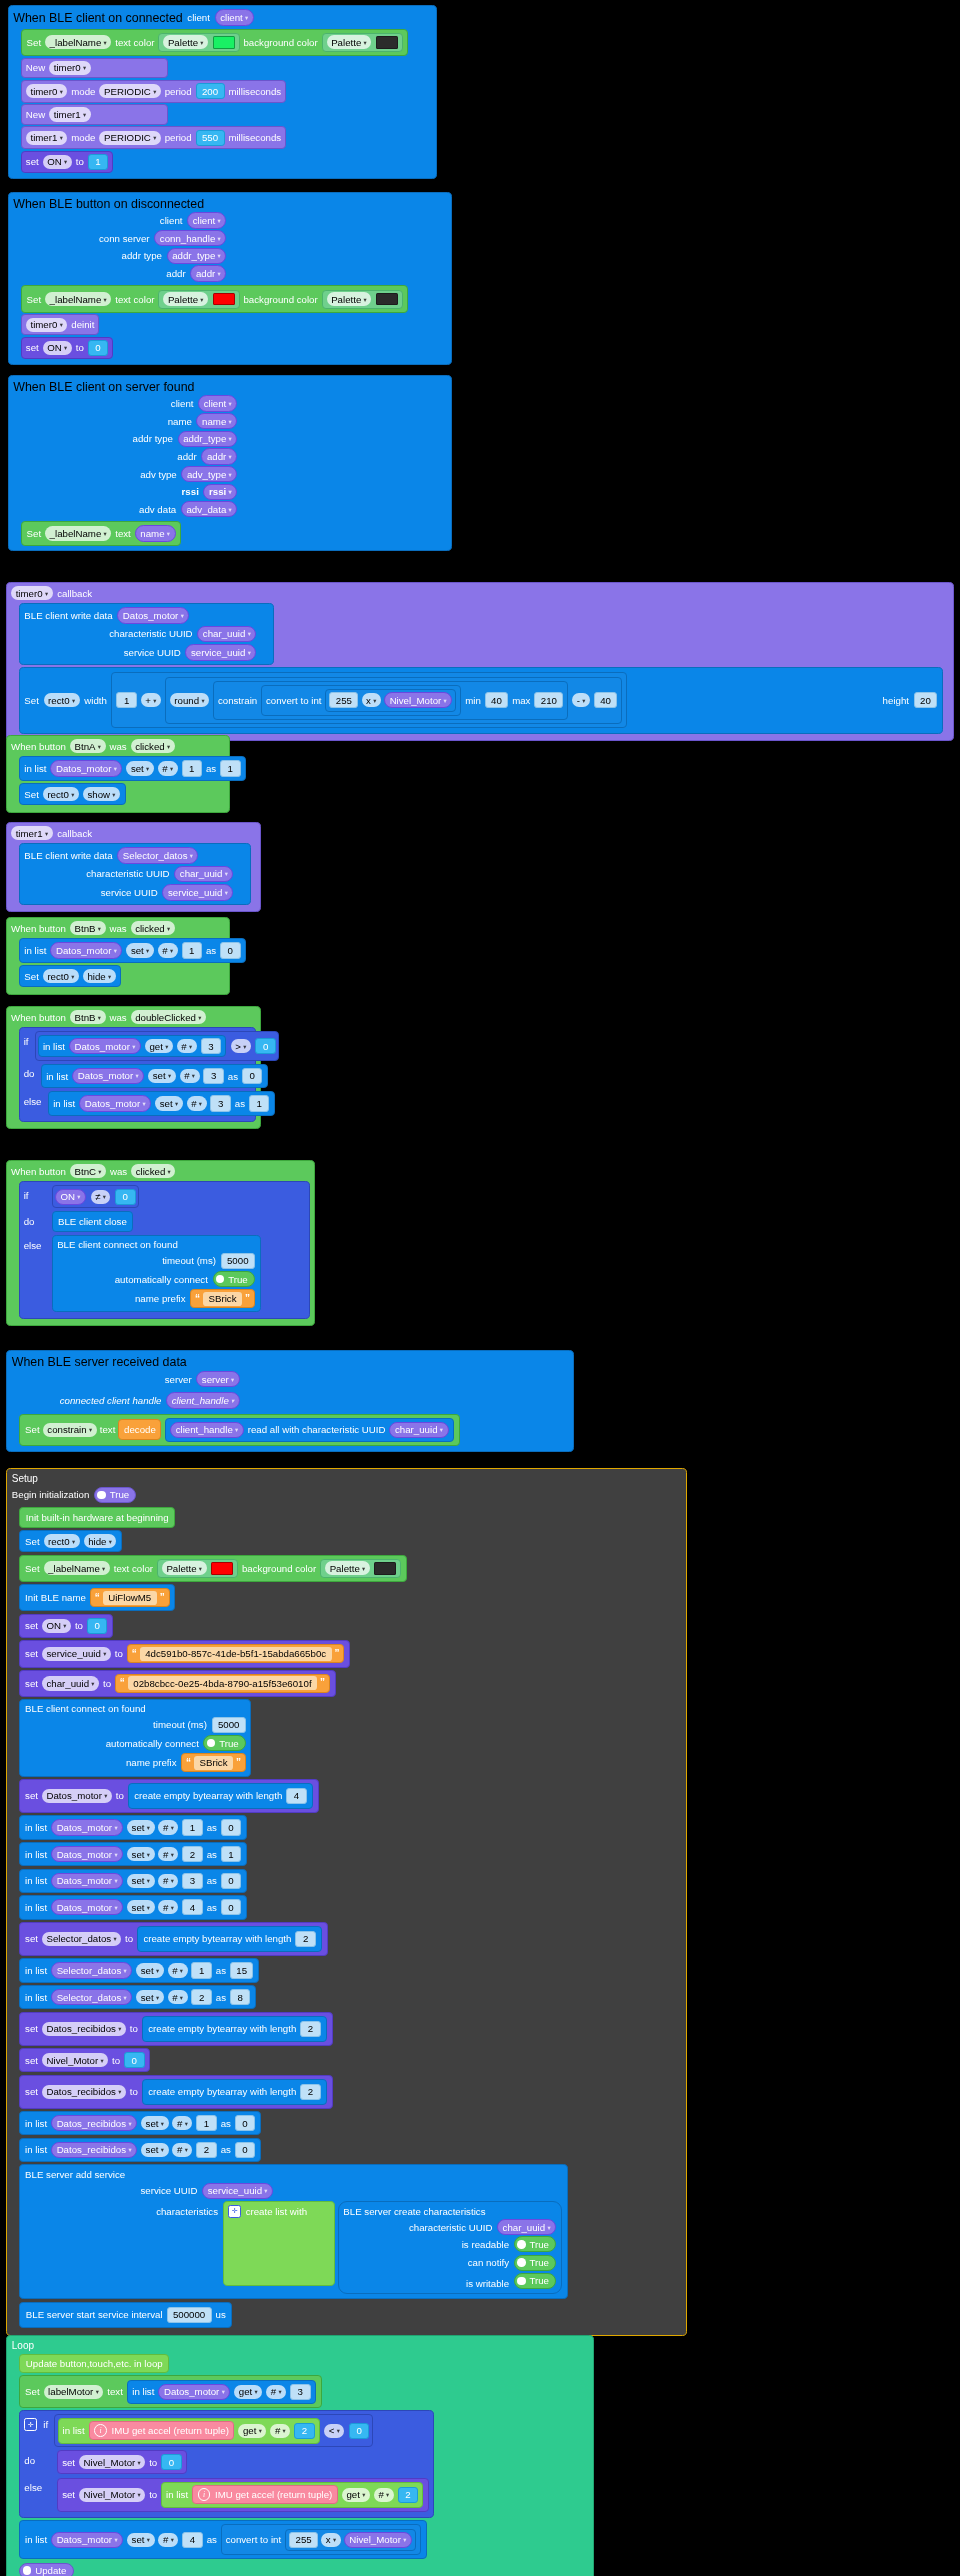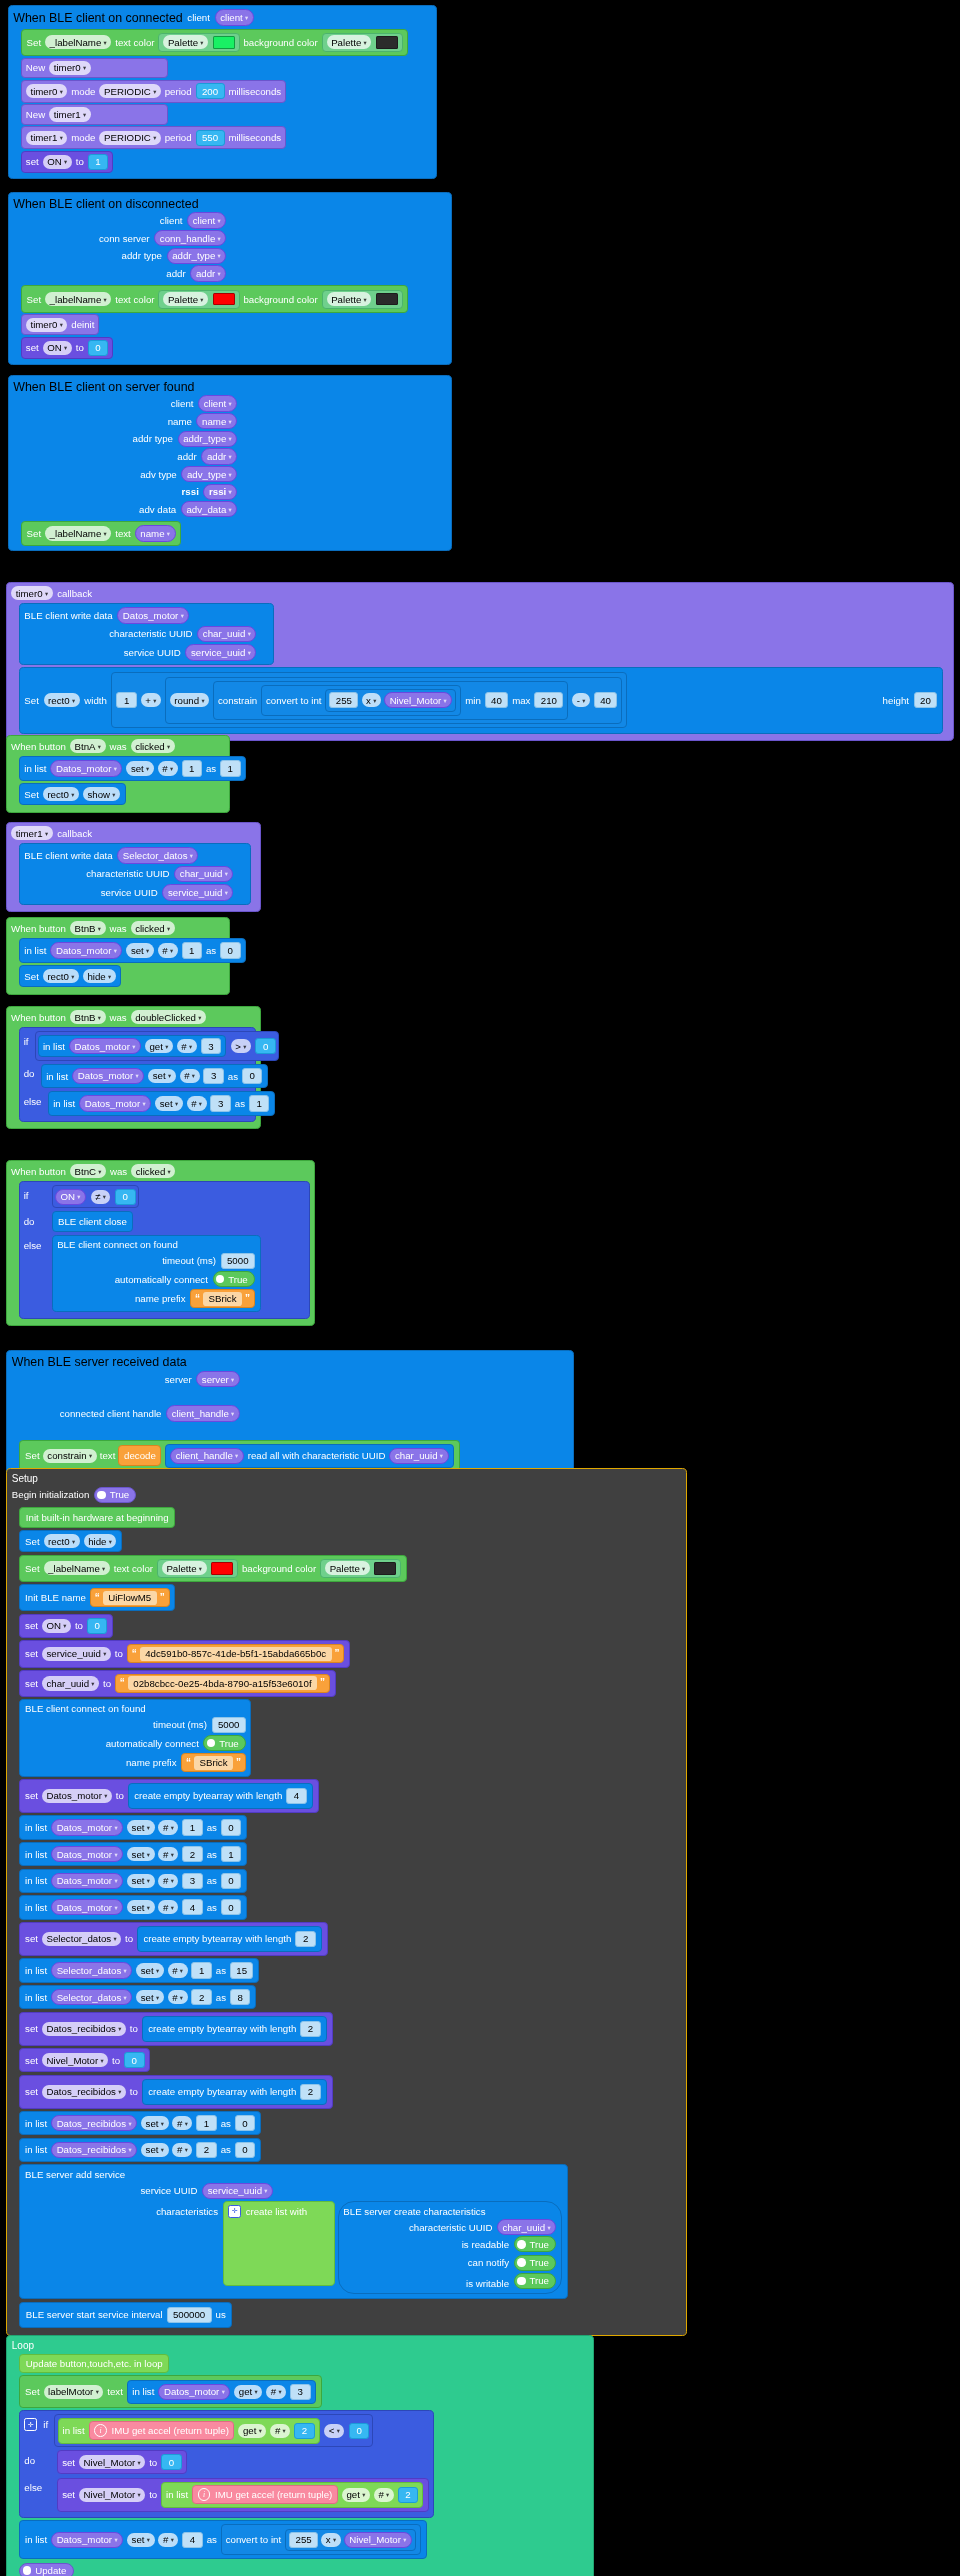--- a/index.html
+++ b/index.html
@@ -179,21 +179,21 @@
             </span>
         <span class="lblsm">to</span>
         <span class="num bright">1</span>
       </div>
     </div>
   </div>
 </div>
 
 <div class="abs hat" style="left:7.7px;top:192px;width:433px;">
   <div style="width:100%;">
-    <div class="title">When BLE client on disconnected</div>
+    <div class="title">When BLE button on disconnected</div>
     <div style="width:213px;">
       <div class="argrow" style="margin:1.5px 0;">
             <span class="argname">client</span>
             <span class="field var">
               <span>client</span>
               <span class="caret">▾</span>
             </span>
           </div>
       <div class="argrow" style="margin:1.5px 0;">
             <span class="argname">conn server</span>
@@ -716,21 +716,21 @@
   <div style="width:100%;">
     <div class="title">When BLE server received data</div>
     <div style="width:228px;">
       <div class="argrow" style="margin:2.3px 0;">
             <span class="argname">server</span>
             <span class="field var">
               <span>server</span>
               <span class="caret">▾</span>
             </span>
           </div>
-      <div class="argrow" style="margin:18px 0;">
+      <div class="argrow" style="margin:5px 0;font-style:italic;">
             <span class="argname">connected client handle</span>
             <span class="field var">
               <span>client_handle</span>
               <span class="caret">▾</span>
             </span>
           </div>
     </div>
 
     <div class="stack wrapL" style="margin-top:3.9px;">
       <div class="blk c-green inlinerow" style="padding:3.1px 4.6px;gap:3.1px;">
@@ -1099,21 +1099,21 @@
             </span>
       </div>
       <div class="row" style="margin-top:2.3px;gap:4.6px;align-items:flex-start;">
         <span class="argname" style="width:193px;text-align:right;padding-top:5.4px;">characteristics</span>
         <span class="blk c-lgreen" style="padding:3.1px 4.6px;border-radius:4.6px;display:block;min-height:85px;min-width:112px;">
           <span class="row" style="gap:4.6px;">
             <span class="gear w">✛</span>
             <span class="lblsm">create list with</span>
           </span>
         </span>
-        <span class="blk c-blue" style="padding:3.9px 4.6px;border-radius:16px;display:block;width:224px;margin-left:-1.5px;">
+        <span class="blk c-blue" style="padding:3.9px 4.6px;border-radius:9px;display:block;width:224px;margin-left:-1.5px;">
           <div class="lblsm">BLE server create characteristics</div>
           <div class="argrow" style="margin-top:2.3px;">
             <span class="argname">characteristic UUID</span>
             <span class="field var">
                   <span>char_uuid</span>
                   <span class="caret">▾</span>
                 </span>
           </div>
           <div class="argrow" style="margin-top:1px;">
             <span class="argname">is readable</span>

